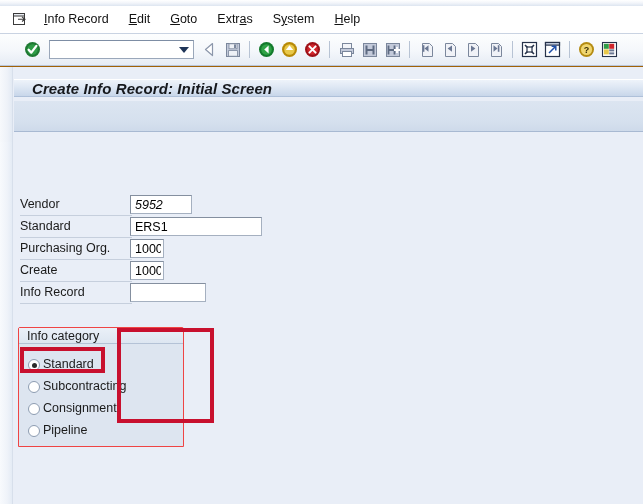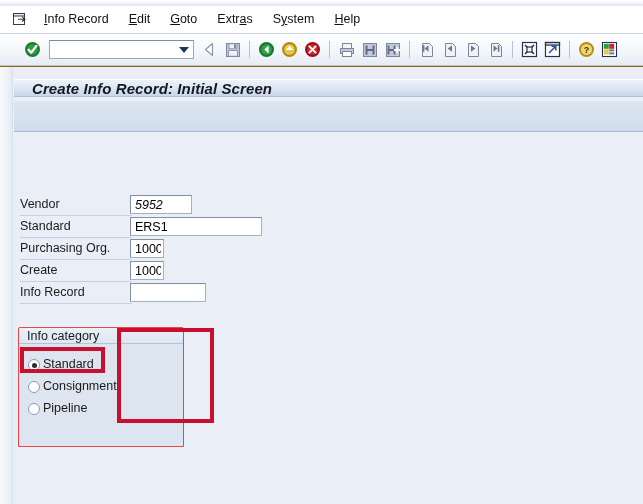--- a/index.html
+++ b/index.html
@@ -514,20 +514,24 @@
       <div class="groupbox-header">
         <span class="groupbox-title">Info category</span>
       </div>
       <div class="groupbox-body">
 
         <div class="radio-row">
           <span class="radio-mark on"></span>
           <span class="radio-label">Standard</span>
         </div>
 
+        <div class="radio-row">
+          <span class="radio-mark"></span>
+          <span class="radio-label">Subcontracting</span>
+        </div>
 
         <div class="radio-row">
           <span class="radio-mark"></span>
           <span class="radio-label">Consignment</span>
         </div>
 
         <div class="radio-row">
           <span class="radio-mark"></span>
           <span class="radio-label">Pipeline</span>
         </div>

